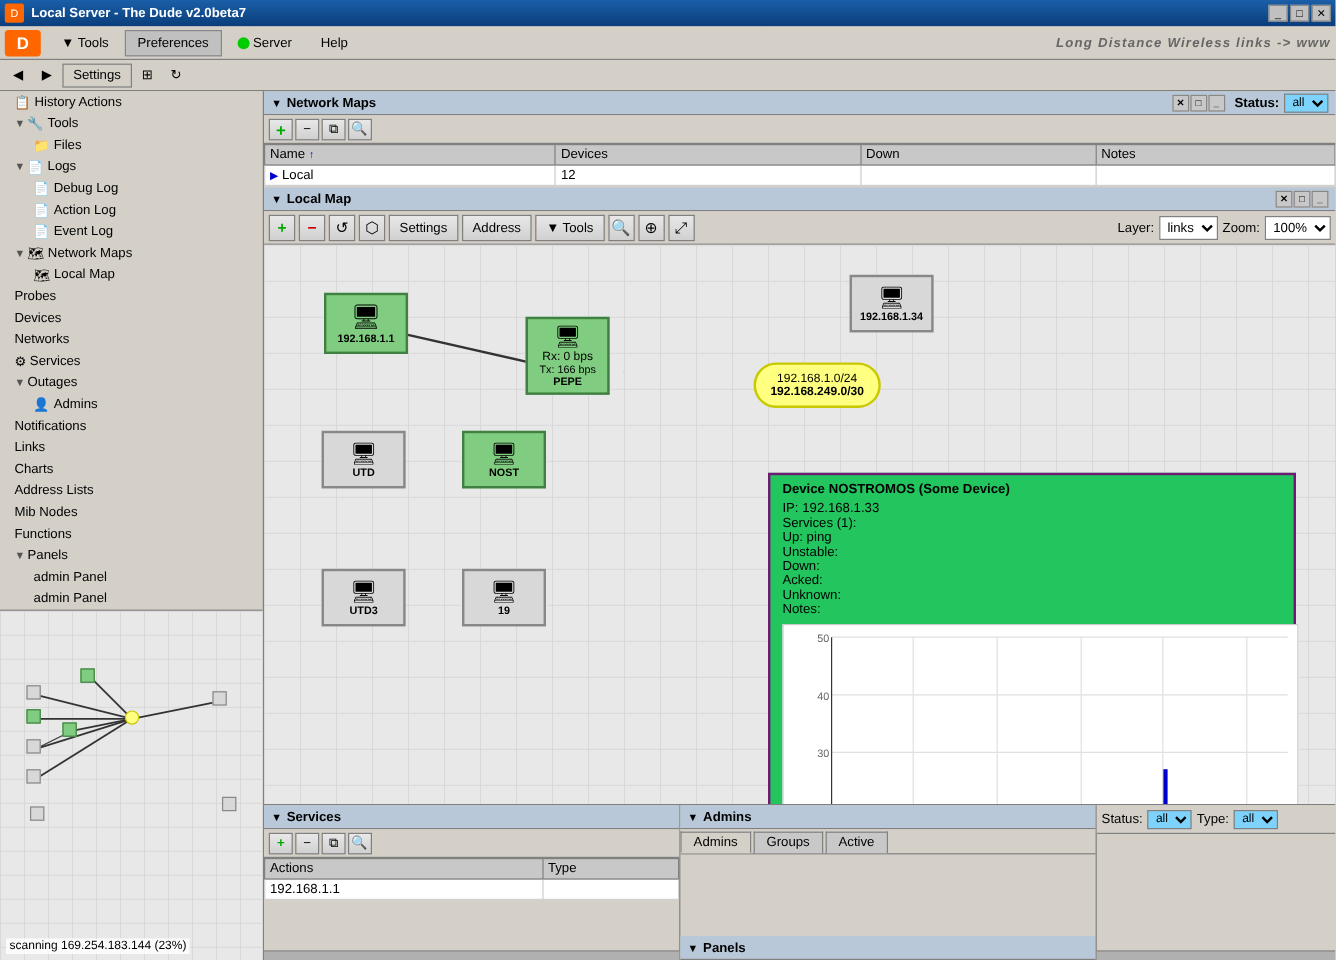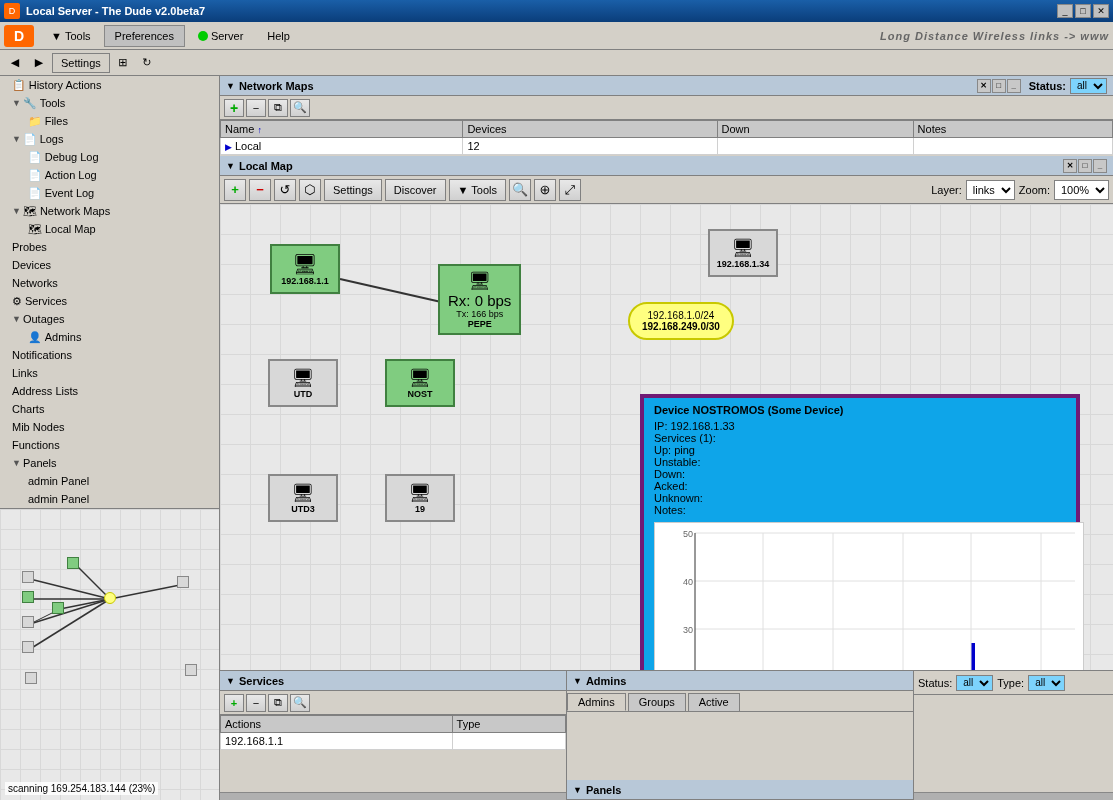--- a/index.html
+++ b/index.html
@@ -267,22 +267,22 @@
     
     .connections-svg {
       position: absolute;
       inset: 0;
       pointer-events: none;
     }
 
     
     .device-tooltip {
       position: absolute;
-      background: #0ea5e9;
-      border: 4px solid #701a75;
+      background: #22c55e;
+      border: 2px solid #701a75;
       padding: 6px 10px;
       font-size: 11px;
       z-index: 100;
       min-width: 200px;
     }
     .device-tooltip .chart-area {
       width: 430px;
       height: 260px;
       background: white;
       border: 1px solid #ccc;
@@ -508,25 +508,25 @@
     <div class="tree-item">
       <span style="width:8px"></span>
       <span>Notifications</span>
     </div>
     <div class="tree-item">
       <span style="width:8px"></span>
       <span>Links</span>
     </div>
     <div class="tree-item">
       <span style="width:8px"></span>
+      <span>Charts</span>
+    </div>
+    <div class="tree-item">
+      <span style="width:8px"></span>
       <span>Address Lists</span>
-    </div>
-    <div class="tree-item">
-      <span style="width:8px"></span>
-      <span>Charts</span>
     </div>
     <div class="tree-item">
       <span style="width:8px"></span>
       <span>Mib Nodes</span>
     </div>
     <div class="tree-item">
       <span style="width:8px"></span>
       <span>Functions</span>
     </div>
     <div class="tree-item">
@@ -628,21 +628,21 @@
           <div class="corner-btn">□</div>
           <div class="corner-btn">_</div>
         </div>
       </div>
       <div class="map-toolbar">
         <button class="map-icon-btn green">+</button>
         <button class="map-icon-btn red">−</button>
         <button class="map-icon-btn">↺</button>
         <button class="map-icon-btn">⬡</button>
         <button class="map-btn">Settings</button>
-        <button class="map-btn">Discover</button>
+        <button class="map-btn">Address</button>
         <button class="map-btn">▼ Tools</button>
         <button class="map-icon-btn">🔍</button>
         <button class="map-icon-btn">⊕</button>
         <button class="map-icon-btn">⤢</button>
         <div style="margin-left:auto;display:flex;align-items:center;gap:4px;">
           <span>Layer:</span>
           <select class="layer-select">
             <option>links</option>
           </select>
           <span>Zoom:</span>
@@ -679,21 +679,21 @@
         <div class="node" style="left:50px;top:40px;">
           <div class="node-box" style="background:#80cc80;border-color:#408040;text-align:center;padding:6px;">
             <div style="font-size:20px;">🖥</div>
             <div class="node-label">192.168.1.1</div>
           </div>
         </div>
 
         <div class="node" style="left:218px;top:60px;">
           <div class="node-box" style="background:#80cc80;border-color:#408040;padding:4px 8px;text-align:center;">
             <div style="font-size:18px;">🖥</div>
-            <div style="font-size:15px;">Rx: 0 bps</div>
+            <div style="font-size:10px;">Rx: 0 bps</div>
             <div style="font-size:9px;">Tx: 166 bps</div>
             <div class="node-label">PEPE</div>
           </div>
         </div>
 
         <div class="node" style="left:488px;top:25px;">
           <div class="node-box gray" style="text-align:center;padding:6px;">
             <div style="font-size:18px;">🖥</div>
             <div class="node-label">192.168.1.34</div>
           </div>

